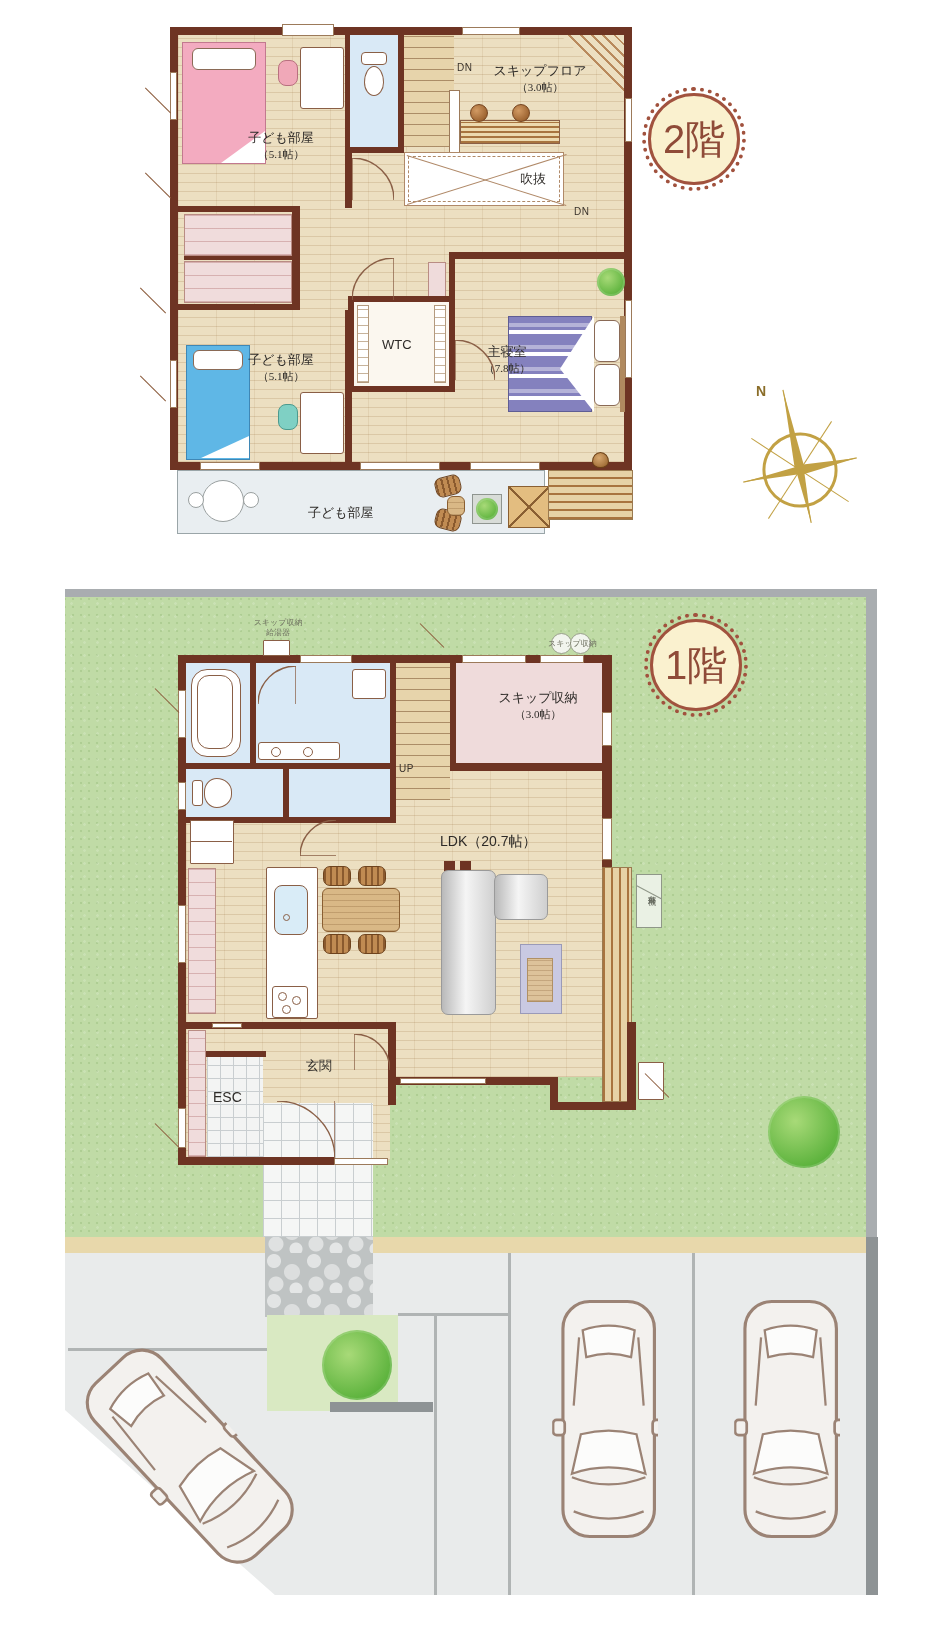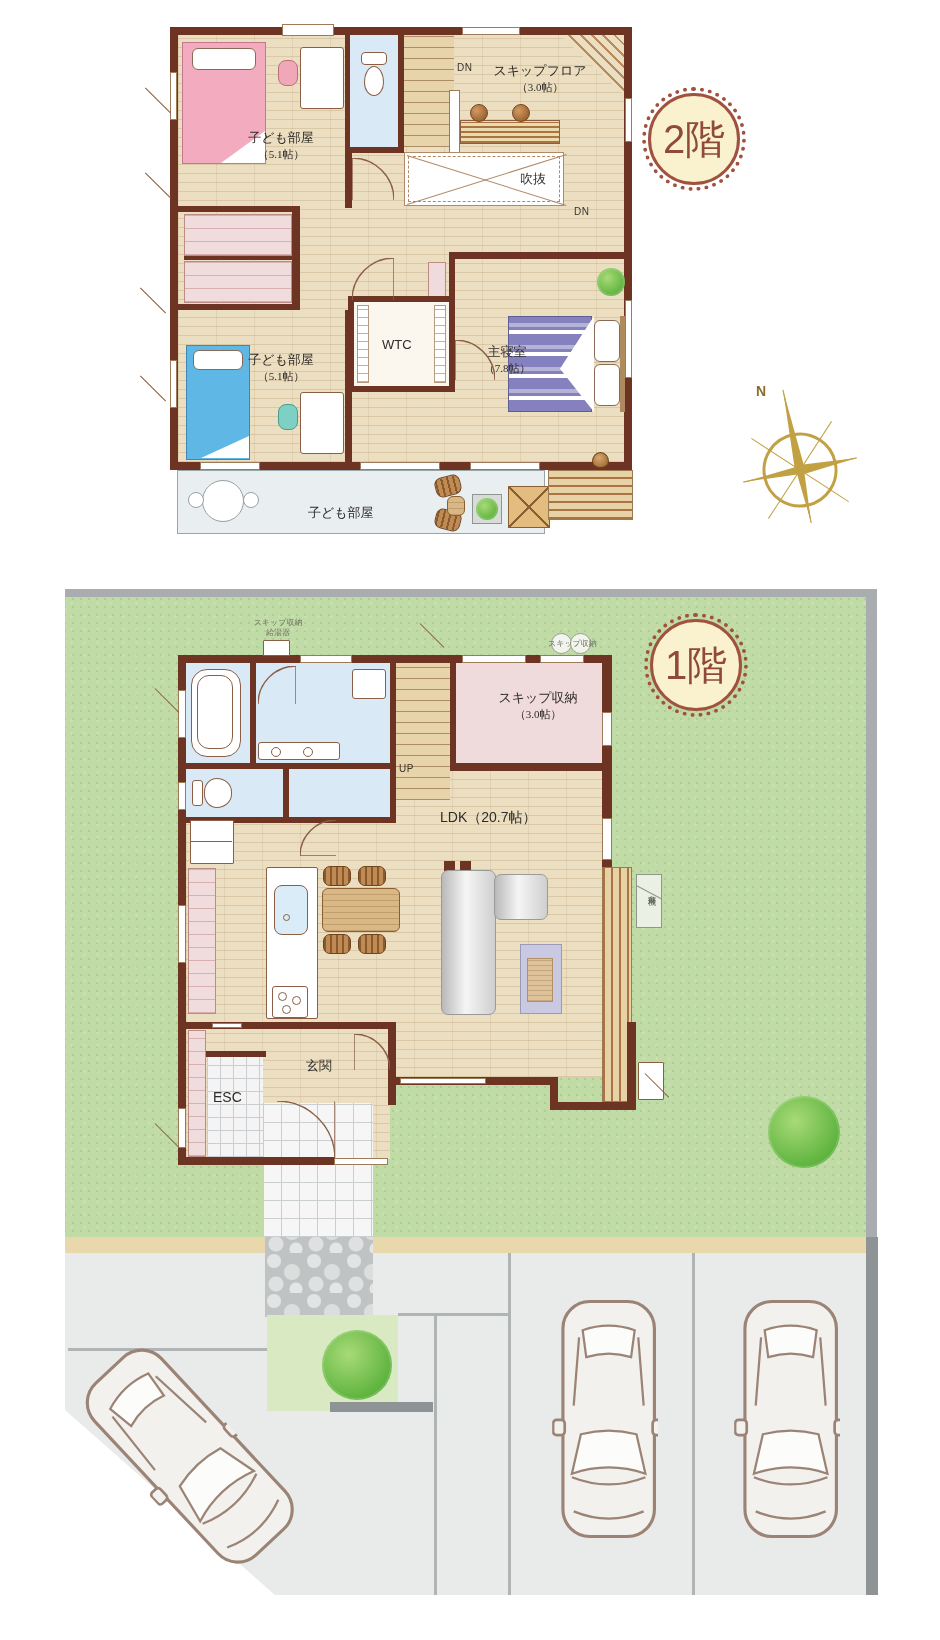--- a/index.html
+++ b/index.html
@@ -317,21 +317,21 @@
     <div class="abs chairw" style="left:358px;top:866px;width:28px;height:20px;"></div>
     <div class="abs tbl" style="left:322px;top:888px;width:78px;height:44px;"></div>
     <div class="abs chairw" style="left:323px;top:934px;width:28px;height:20px;"></div>
     <div class="abs chairw" style="left:358px;top:934px;width:28px;height:20px;"></div>
     <div class="abs" style="left:444px;top:861px;width:11px;height:10px;background:#6e3423;"></div>
     <div class="abs" style="left:460px;top:861px;width:11px;height:10px;background:#6e3423;"></div>
     <div class="abs sofa" style="left:441px;top:870px;width:55px;height:145px;"></div>
     <div class="abs sofa" style="left:494px;top:874px;width:54px;height:46px;"></div>
     <div class="abs tv" style="left:520px;top:944px;width:42px;height:70px;"></div>
     <div class="abs tvrug" style="left:527px;top:958px;width:26px;height:44px;"></div>
-    <span class="abs lbl lbl-b" style="left:440px;top:808px;">LDK（20.7帖）</span>
+    <span class="abs lbl lbl-b" style="left:440px;top:832px;">LDK（20.7帖）</span>
 
     <div class="abs slatsv" style="left:602px;top:867px;width:30px;height:235px;border:1px solid #9a7a50;"></div>
     <div class="abs wall" style="left:627px;top:1022px;width:9px;height:88px;"></div>
     <div class="abs outd" style="left:636px;top:874px;width:26px;height:54px;">
       <span class="vtext abs" style="left:8px;top:14px;">室外機</span>
     </div>
     <div class="abs fixture" style="left:638px;top:1062px;width:26px;height:38px;border-radius:1px;"></div>
 
     <div class="abs wall" style="left:390px;top:1077px;width:168px;height:8px;"></div>
     <div class="abs win" style="left:400px;top:1078px;width:86px;height:6px;"></div>

